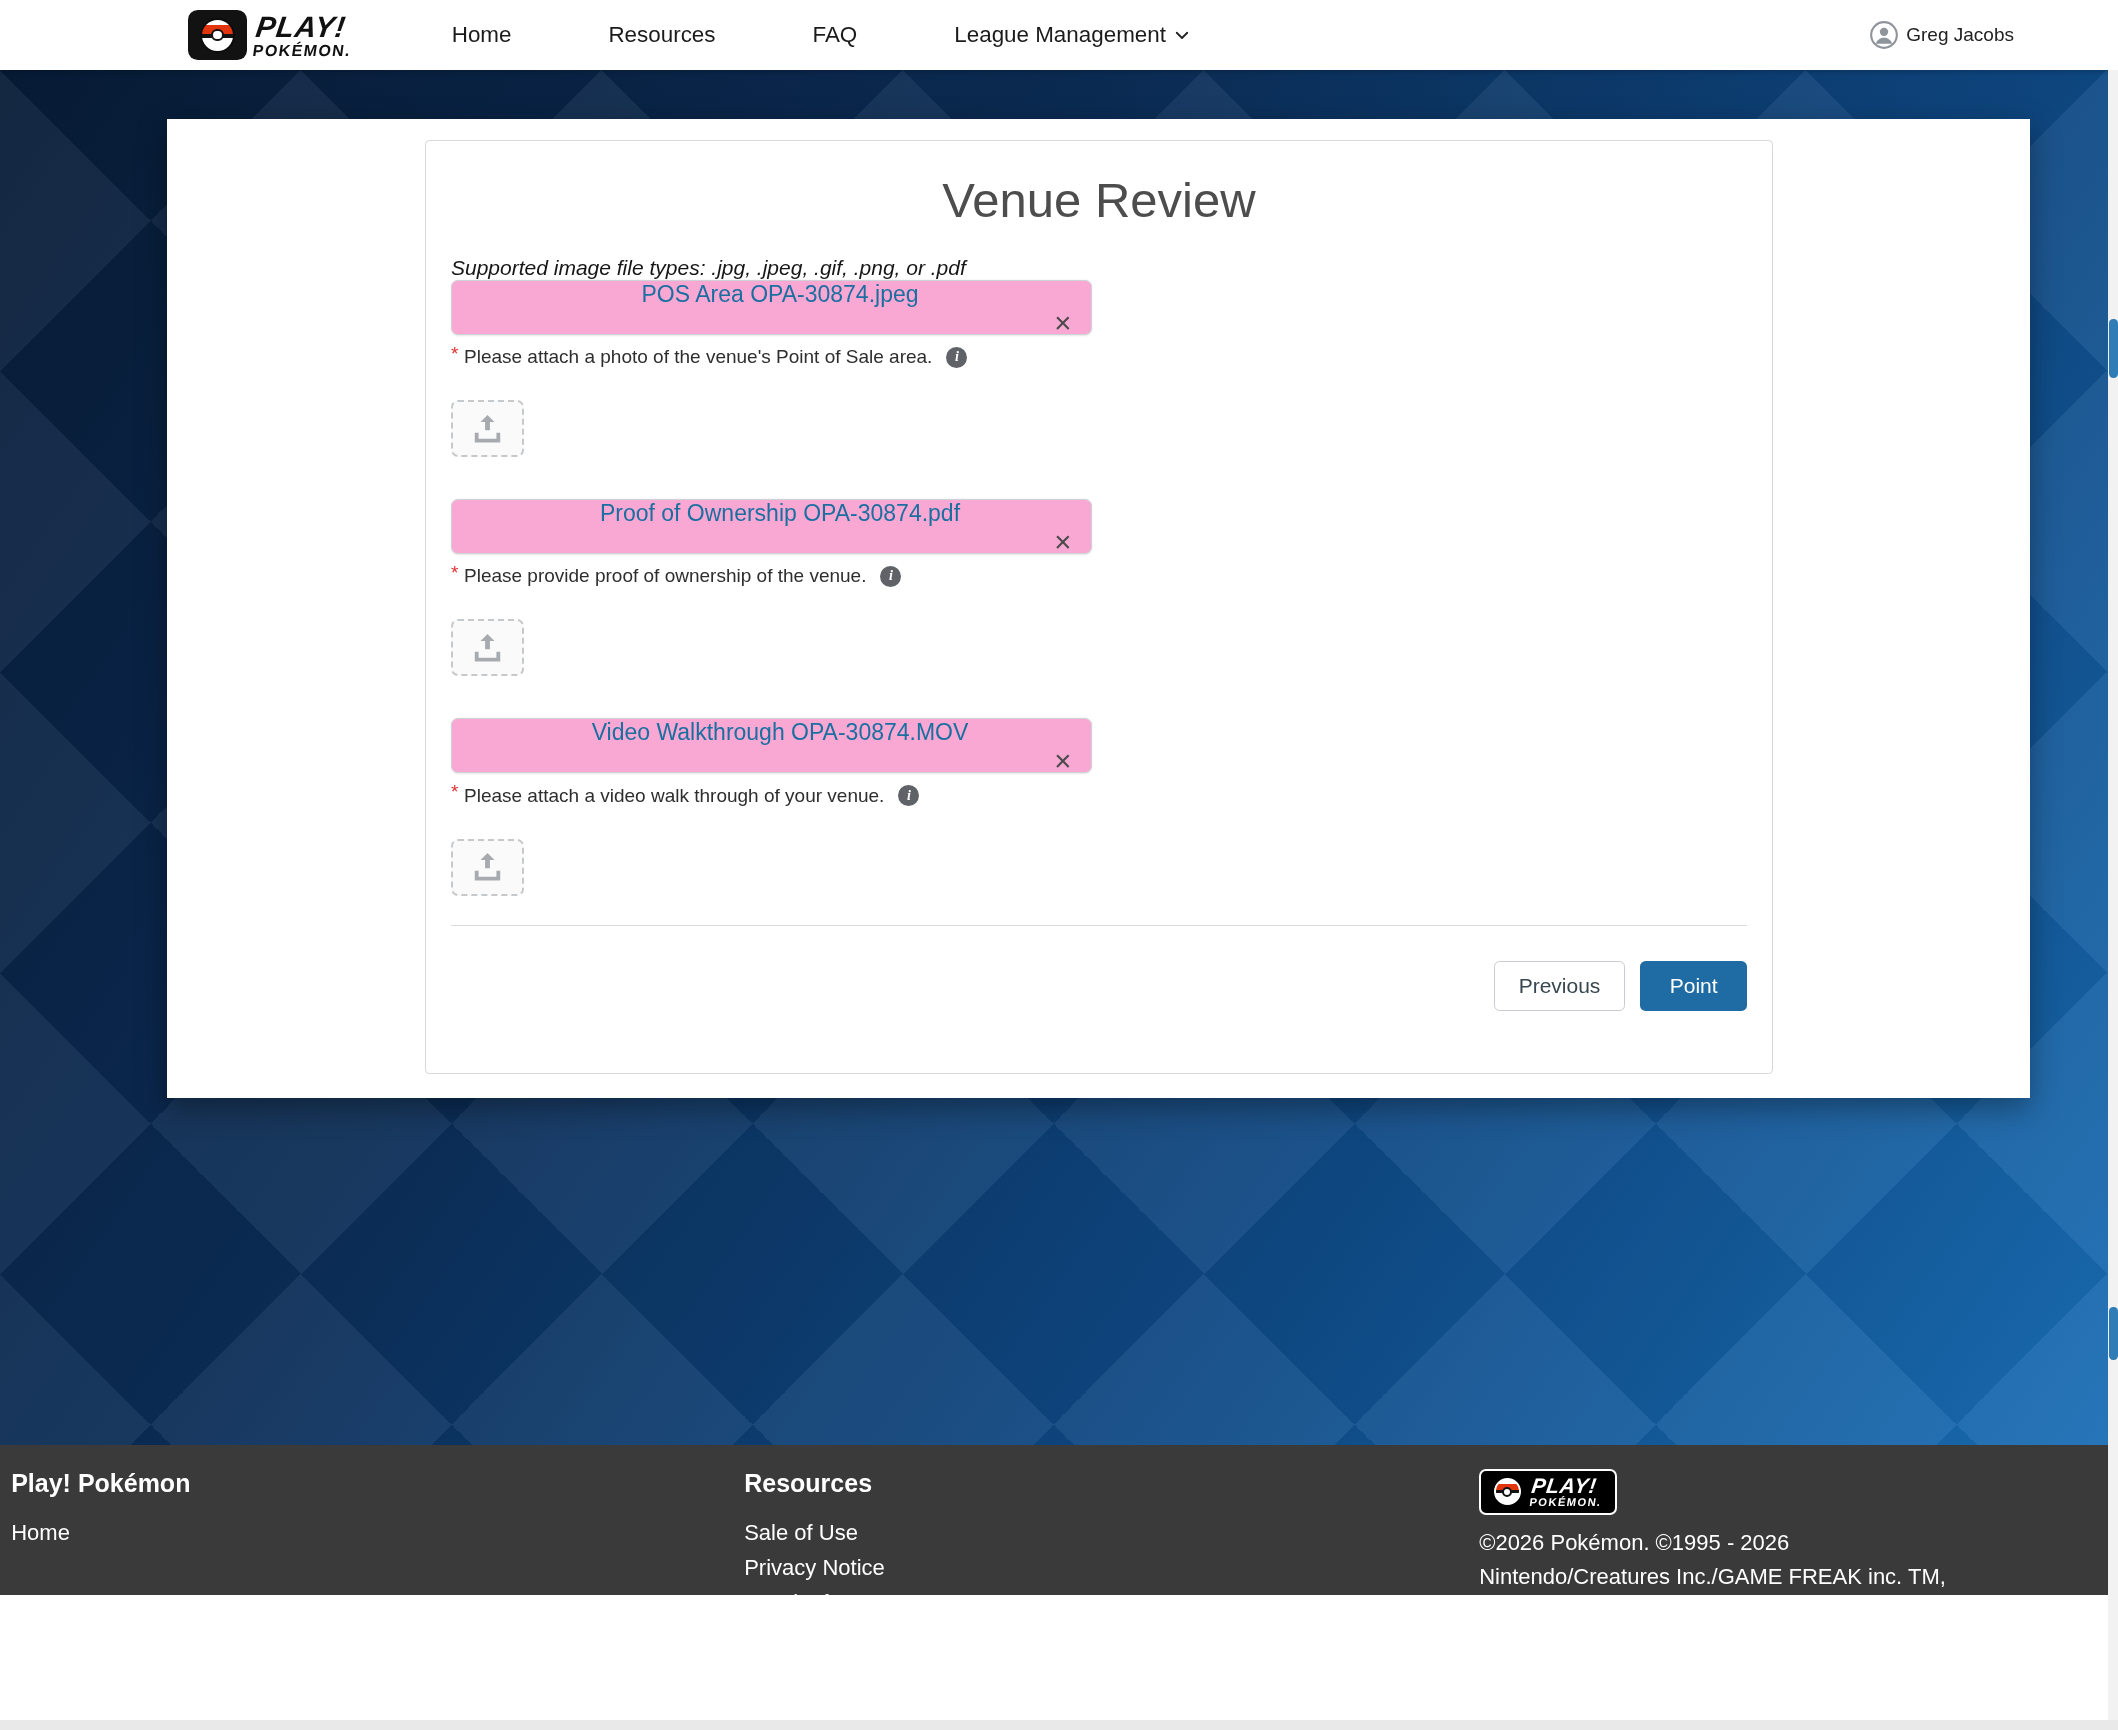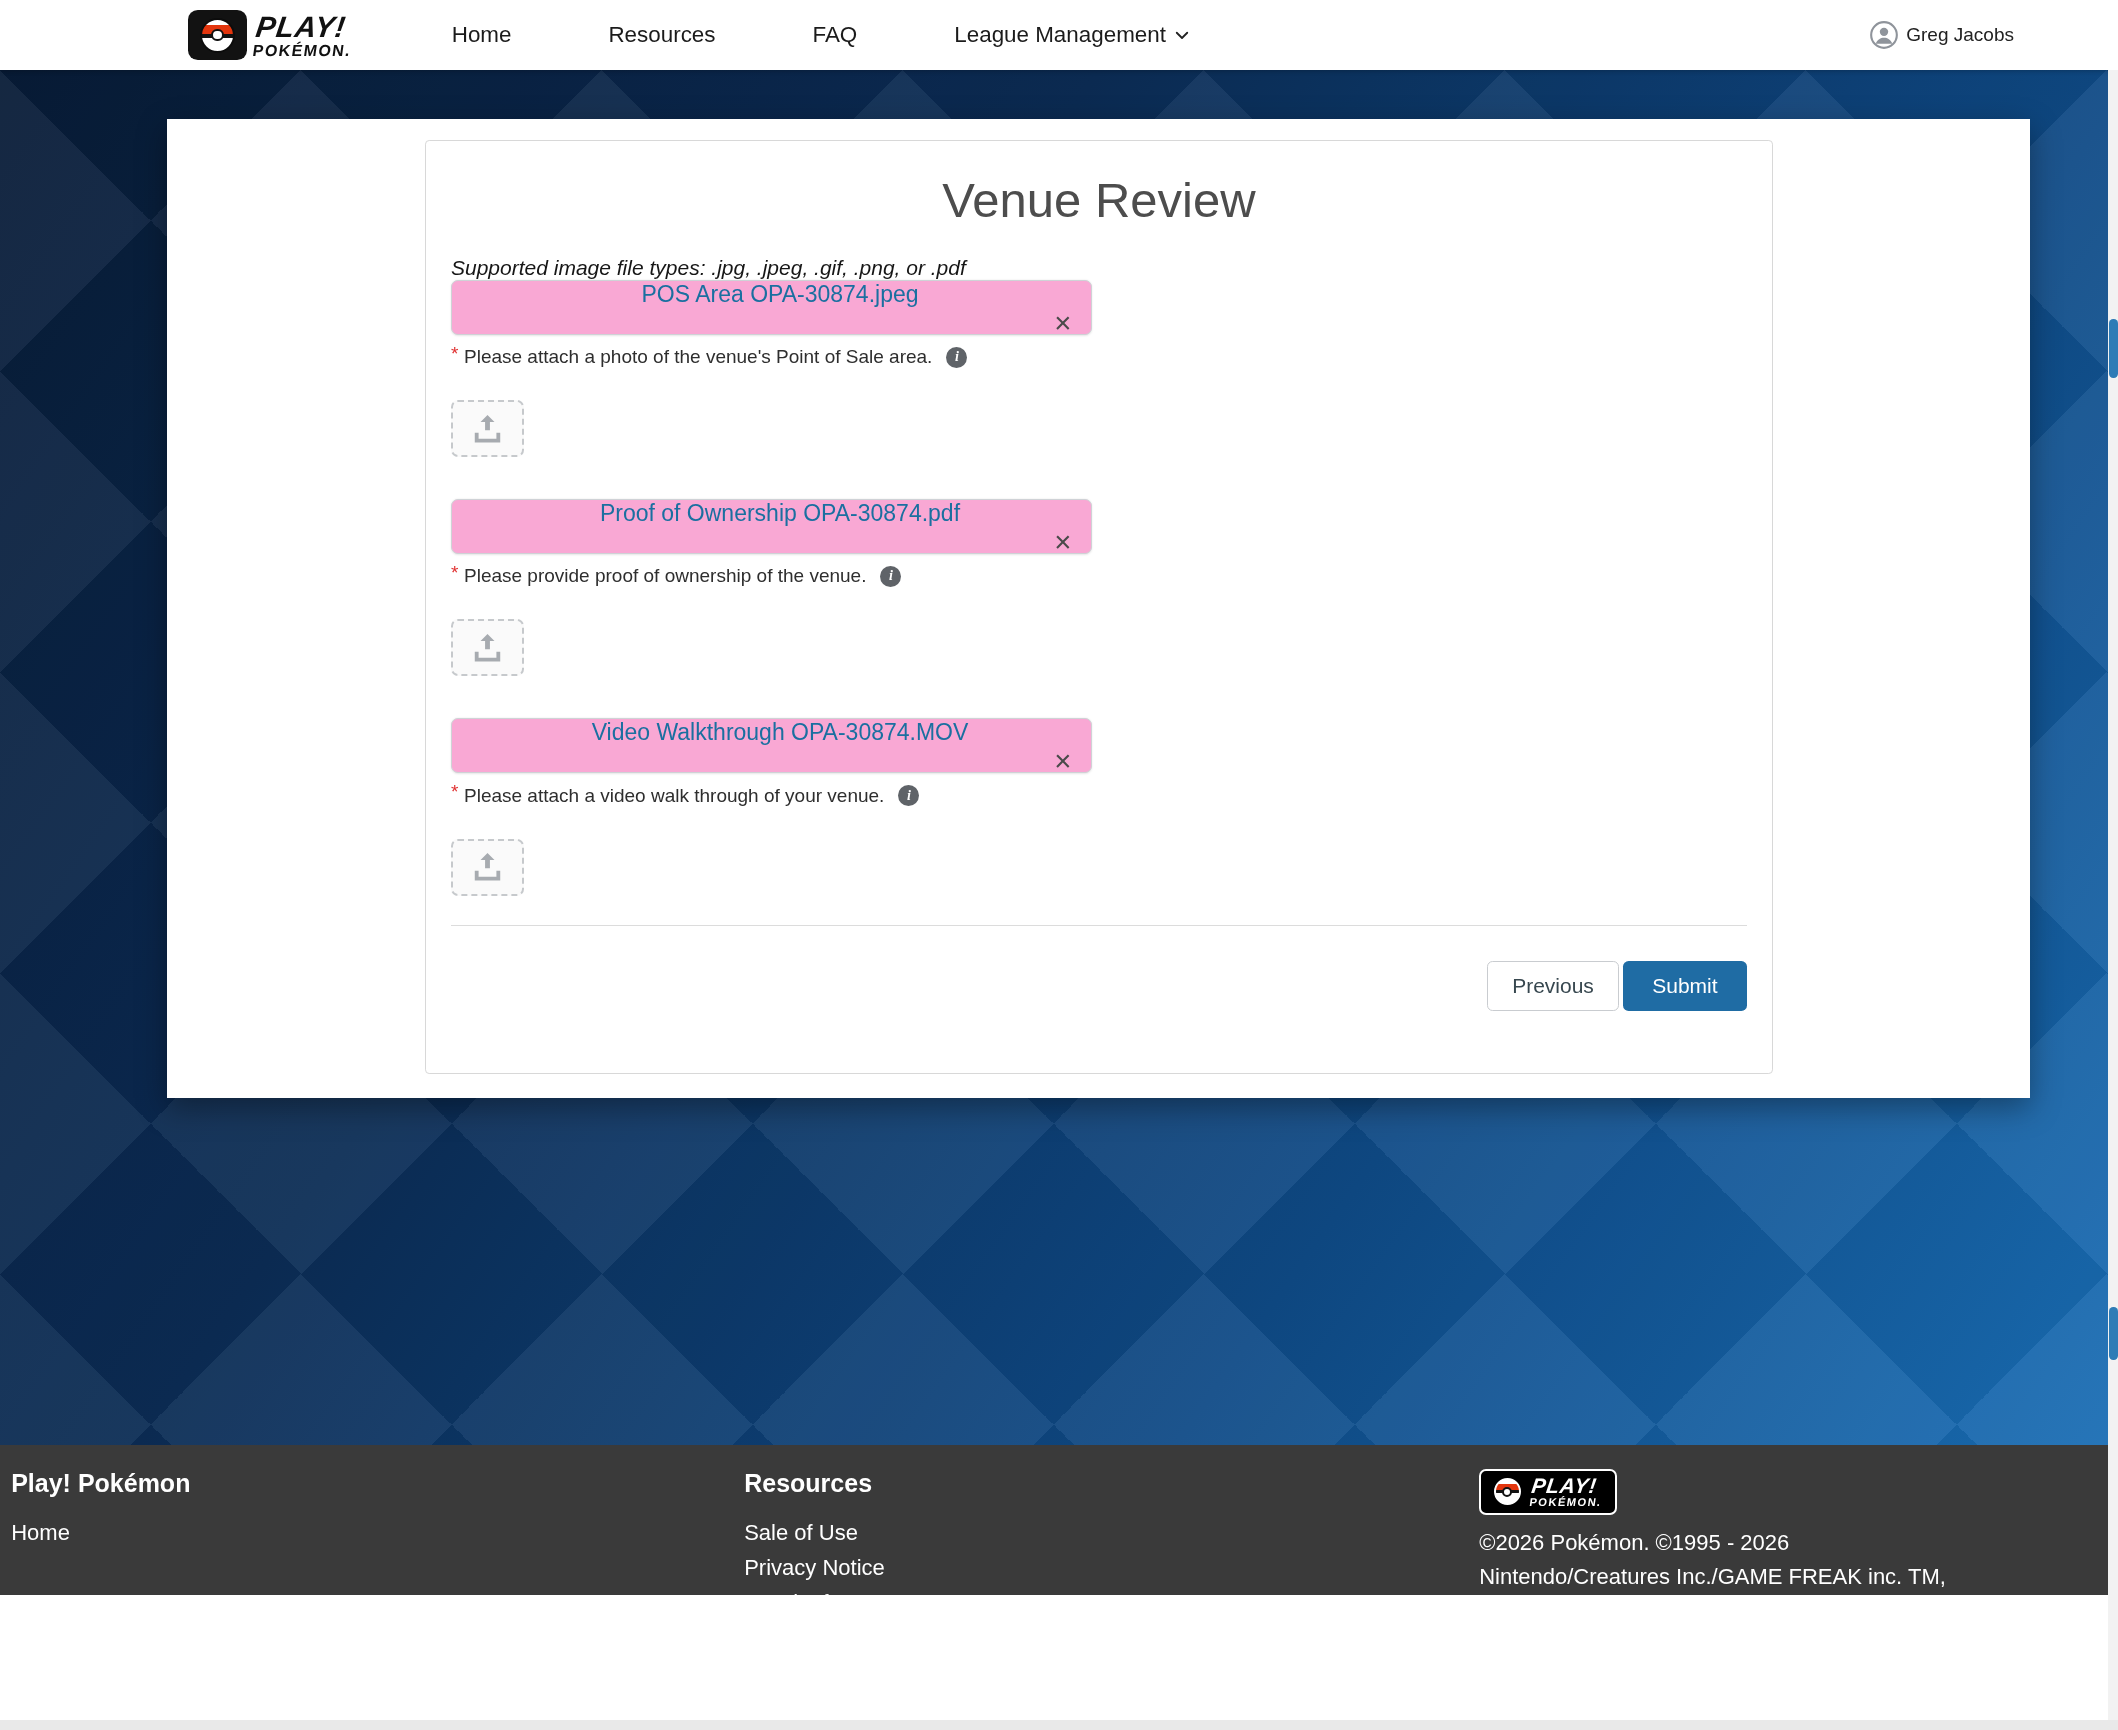--- a/index.html
+++ b/index.html
@@ -85,21 +85,21 @@
     font-family:"Liberation Serif", serif; cursor:pointer;
   }
   .dropzone {
     margin-top:32px; width:73px; height:57px; border:2.1px dashed #c6c9cc; border-radius:7px;
     background:#fafafa; display:flex; align-items:center; justify-content:center; cursor:pointer;
   }
   .upload-group { margin-top:0; }
   .upload-group + .upload-group { margin-top:42px; }
 
   .divider { border:none; border-top:0.7px solid #dcdcdc; margin:29.4px 0 0; }
-  .actions { display:flex; justify-content:flex-end; gap:4px; margin-top:35px; }
+  .actions { display:flex; justify-content:flex-end; gap:15px; margin-top:35px; }
   .btn {
     height:50px; font-size:21px; border-radius:5.6px; cursor:pointer;
     font-family:"Liberation Sans", sans-serif;
   }
   .btn-prev { padding:0 24px; color:#37474f; background:#fff; border:0.7px solid #c9ccd0; }
   .btn-submit { padding:0 29.4px; color:#fff; background:#1f6ca4; border:none; }
 
   
   .vtrack {
     position:absolute; right:0; top:70px; width:11.2px; height:1650px; background:#f2f2f2; z-index:20;
@@ -242,21 +242,21 @@
             <path d="M12 0l5.5 5.5h-3.6V12h-3.8V5.5H6.5z"></path>
             <path d="M2 14h3v4.6h14V14h3v7.6H2z"></path>
           </svg>
         </div>
       </div>
 
       <hr class="divider">
 
       <div class="actions">
         <button class="btn btn-prev">Previous</button>
-        <button class="btn btn-submit">Submit</button>
+        <button class="btn btn-submit">Point</button>
       </div>
 
     </section>
   </div>
 </div>
 
 <div class="vtrack">
   <div class="vthumb vthumb-a"></div>
   <div class="vthumb vthumb-b"></div>
 </div>

